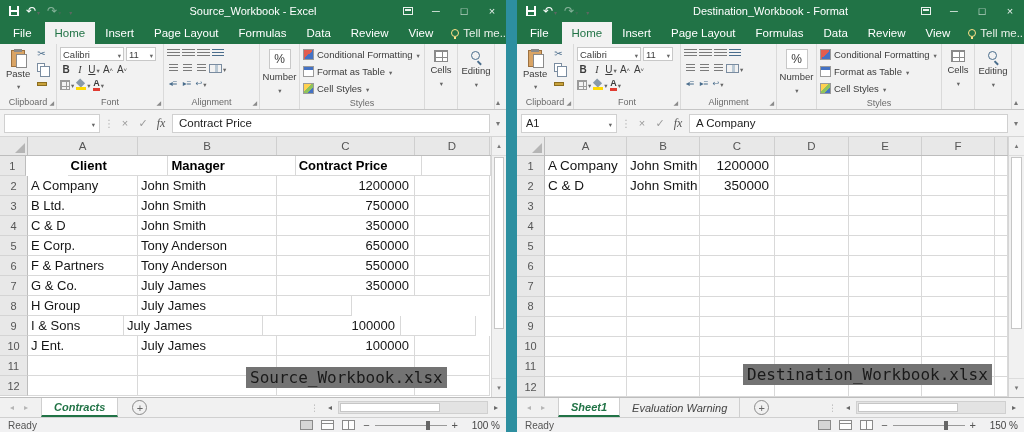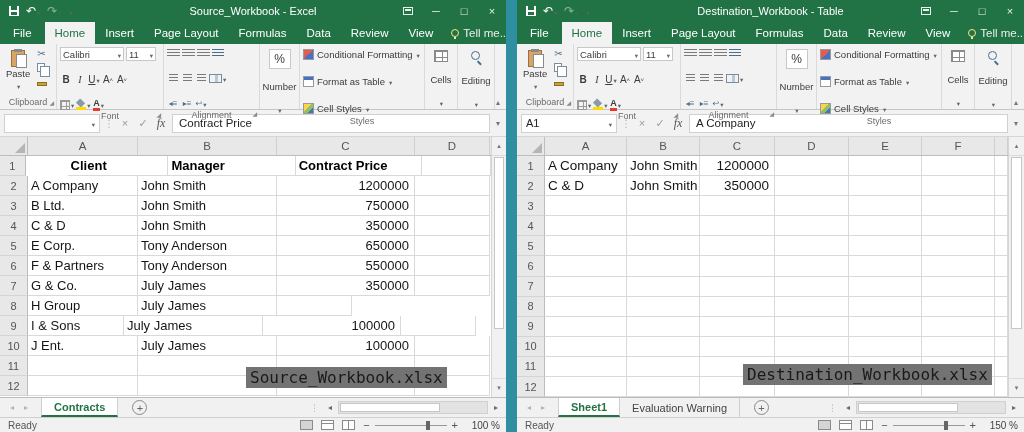--- a/index.html
+++ b/index.html
@@ -54,21 +54,21 @@
   .mini-col { display:flex; flex-direction:column; justify-content:flex-start; gap:3px; padding:2px 0 0 3px; }
   .mbtn { display:inline-flex; align-items:center; height:11px; }
   .icon-paste { width:14px; height:17px; background:#d9a465; border:1px solid #9c7140; position:relative; display:inline-block; }
   .icon-paste::before { content:""; position:absolute; left:2px; top:-2px; width:8px; height:3px; background:#8a8a8a; }
   .icon-paste::after { content:""; position:absolute; right:-3px; bottom:-2px; width:9px; height:12px; background:#fff; border:1px solid #8a8a8a; }
   .icon-scissors { font-size:10px; color:#4a6d8c; line-height:1; }
   .icon-copy { width:8px; height:9px; border:1px solid #7a8ca0; background:#fff; position:relative; display:inline-block; }
   .icon-copy::after { content:""; position:absolute; left:2px; top:2px; width:8px; height:9px; border:1px solid #7a8ca0; background:#fff; }
   .icon-brush { width:10px; height:4px; background:#c8a23c; border:1px solid #8c6d1f; display:inline-block; margin-top:4px; }
   .g-font { width:107px; }
-  .rgbody.col { flex-direction:column; gap:12px; padding:3px 3px 0 3px; }
+  .rgbody.col { flex-direction:column; gap:2px; padding:3px 3px 0 3px; }
   .fontrow { display:flex; align-items:center; gap:2px; }
   .combo { background:#fff; border:1px solid #c8c8c8; display:inline-flex; align-items:center;
            justify-content:space-between; height:14px; padding:0 2px; font-size:9.5px; }
   .fname { width:64px; }
   .fsize { width:30px; }
   .tbtn { display:inline-flex; align-items:center; justify-content:center; min-width:12px; height:13px;
           font-size:10px; color:#3b3b3b; }
   .tbtn.b { font-weight:bold; }
   .tbtn.i { font-style:italic; font-family:"Liberation Serif", serif; }
   .tbtn .ul { text-decoration:underline; }
@@ -160,21 +160,21 @@
                font-size:16px; padding:1px 4px; z-index:5; white-space:nowrap; }
   #win-left .watermark { left:246px; top:367px; }
   #win-right .watermark { left:226px; top:364px; }
 
   
   .tabbar { height:20px; background:#f1f1f1; border-top:1px solid #bdbdbd; display:flex;
             align-items:stretch; flex:0 0 20px; font-size:11px; }
   .tnav { width:14px; display:flex; align-items:center; justify-content:center; color:#b5b5b5; font-size:8px; }
   .tnav:first-child { margin-left:5px; }
   .stabs { display:flex; margin-left:8px; }
-  .stab { display:flex; align-items:center; padding:0 12px; color:#444; border-right:1px solid #cfcfcf; white-space:nowrap; }
+  .stab { display:flex; align-items:center; padding:0 12px; color:#444; border-right:1px solid #cfcfcf; white-space:nowrap;font-style:italic; }
   .stab.active { background:#fff; color:#217346; font-weight:bold; border-bottom:2px solid #217346;
                  border-left:1px solid #cfcfcf; }
   .addsheet { width:15px; height:15px; border:1px solid #8a8a8a; border-radius:50%; color:#666;
               display:flex; align-items:center; justify-content:center; font-size:11px; align-self:center; margin-left:14px; }
   .hscroll { margin-left:auto; display:flex; align-items:center; gap:2px; padding-right:4px; }
   .hdots { color:#b0b0b0; font-size:9px; margin-right:3px; }
   .hdots::after { content:"⋮"; }
   .harrow { color:#666; font-size:8px; width:12px; text-align:center; }
   .htrack { width:150px; height:13px; background:#e3e3e3; border:1px solid #d0d0d0; padding:1px; }
   .hthumb { width:100px; height:100%; background:#fff; border:1px solid #c6c6c6; }
@@ -584,21 +584,21 @@
             <span class="dd"></span>
           </span>
       <span class="qbtn dim">
             <span class="g">↷</span>
             <span class="dd"></span>
           </span>
       <span class="qbtn">
             <span class="dd"></span>
           </span>
     </div>
-    <div class="wtitle">Destination_Workbook - Table</div>
+    <div class="wtitle">Destination_Workbook - Format</div>
     <div class="wctrl">
       <span class="wbtn">
             <span class="rdo-icon"></span>
           </span>
       <span class="wbtn">─</span>
       <span class="wbtn">□</span>
       <span class="wbtn">×</span>
     </div>
   </div>
 

